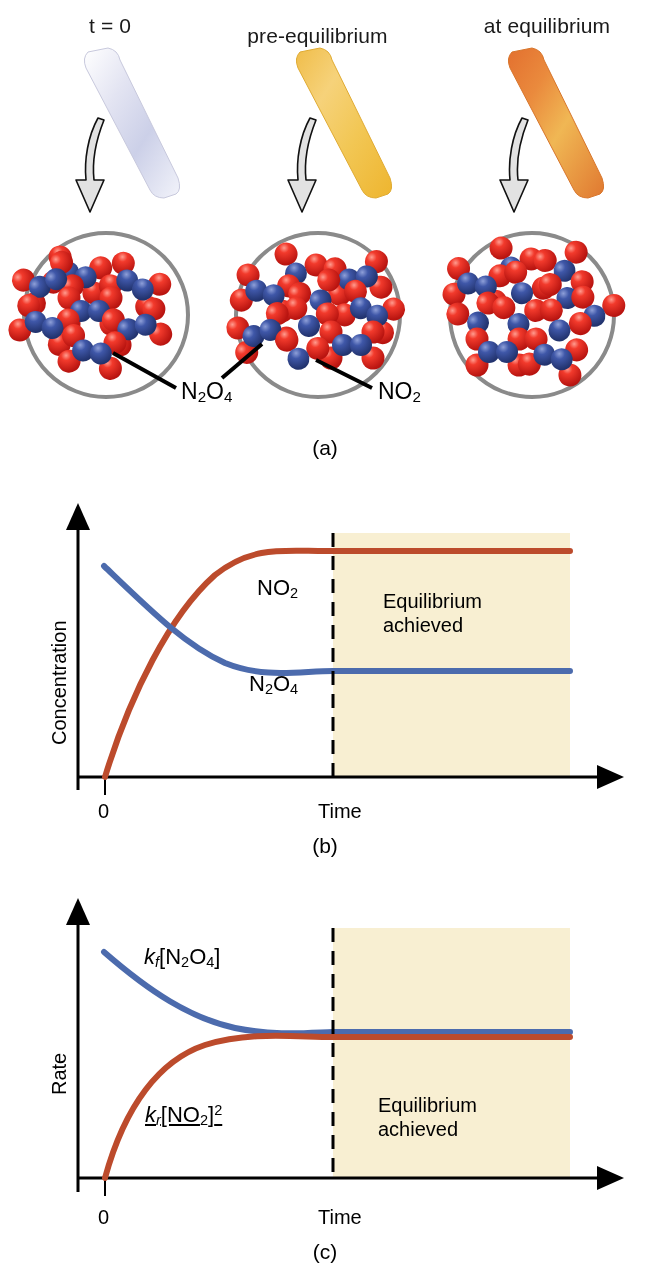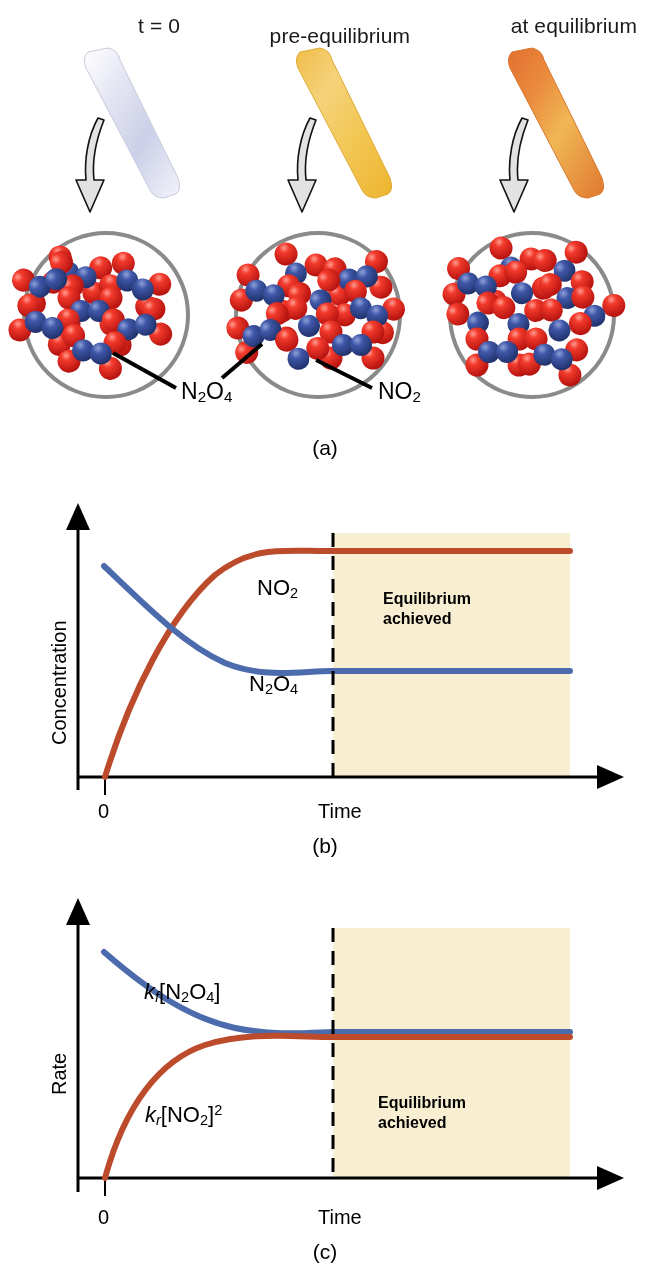--- a/index.html
+++ b/index.html
@@ -12,21 +12,21 @@
     position: relative;
     font-family: "Liberation Sans", sans-serif;
     color: #000;
     overflow: hidden;
   }
   .stage { position: absolute; left:0; top:0; width:650px; height:1285px; }
 
   
   .col-title {
     position: absolute;
-    text-align: right;
+    text-align: center;
     font-size: 21px;
     color: #1a1a1a;
     white-space: nowrap;
     letter-spacing: 0.1px;
   }
 
   .panel-label {
     position: absolute;
     font-size: 21px;
     text-align: center;
@@ -51,26 +51,25 @@
   .axis-title.vert {
     transform-origin: 0 0;
     transform: rotate(-90deg);
   }
   .tick-zero {
     position: absolute;
     font-size: 20px;
   }
   .eq-text {
     position: absolute;
-    font-size: 16px;
+    font-size: 20px;
     line-height: 1.22;
     color: #000;
     text-align: left;
     white-space: nowrap;
-    font-weight: bold;
   }
   .curve-label {
     position: absolute;
     font-size: 22px;
     white-space: nowrap;
     color: #000;
   }
   .curve-label sub { font-size: 0.66em; vertical-align: -0.22em; }
   .curve-label sup { font-size: 0.66em; vertical-align: 0.45em; }
   .curve-label i { font-style: italic; }
@@ -259,22 +258,22 @@
       <path d="M 104,52 C 150,92 190,118 235,128 C 275,136 305,133 333,132 L 570,132" fill="none" stroke="#4C6BAD" stroke-width="6" stroke-linecap="round"></path>
 
       <path d="M 105,278 C 125,205 160,160 205,145 C 250,131 295,137 333,137 L 570,137" fill="none" stroke="#BC4B2C" stroke-width="6" stroke-linecap="round"></path>
       <line x1="333" y1="28" x2="333" y2="278" stroke="#000" stroke-width="3" stroke-dasharray="14,9"></line>
     </svg>
 
     <div class="axis-title vert" style="left:48px; top:1095px;">Rate</div>
     <div class="tick-zero" style="left:98px; top:1206px;">0</div>
     <div class="axis-title" style="left:318px; top:1206px;">Time</div>
 
-    <div class="curve-label" style="left:144px; top:979px;"><i>k</i><sub><i>f</i></sub>[N<sub>2</sub>O<sub>4</sub>]</div>
-    <div class="curve-label" style="left:145px; top:1102px;"><i>k</i><sub><i>r</i></sub>[NO<sub>2</sub>]<sup>2</sup></div>
+    <div class="curve-label" style="left:144px; top:944px;"><i>k</i><sub><i>f</i></sub>[N<sub>2</sub>O<sub>4</sub>]</div>
+    <div class="curve-label" style="left:145px; top:1102px;text-decoration:underline;"><i>k</i><sub><i>r</i></sub>[NO<sub>2</sub>]<sup>2</sup></div>
 
     <div class="eq-text" style="left:378px; top:1093px;">
       <span>Equilibrium</span><br>
       <span>achieved</span>
     </div>
 
     <div class="panel-label" style="left:295px; top:1240px;">(c)</div>
   </div>
 
 </div>

